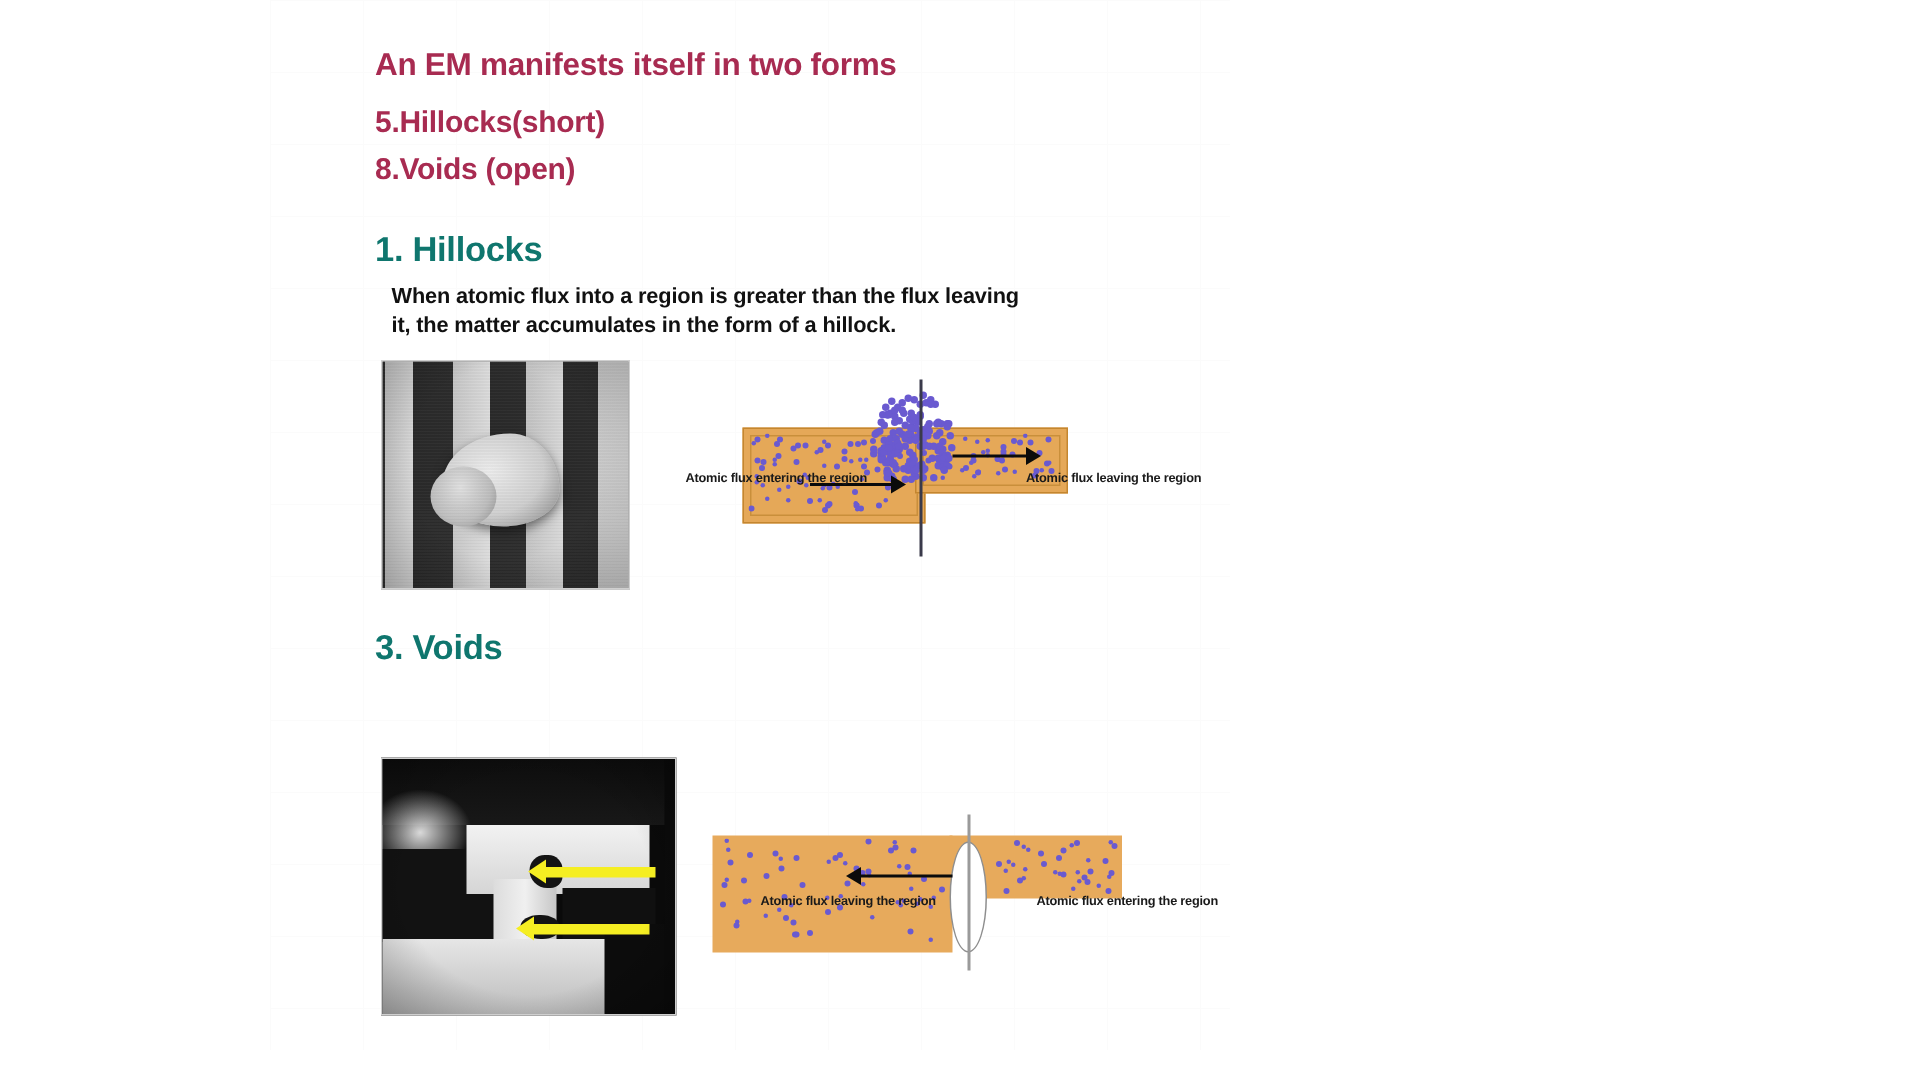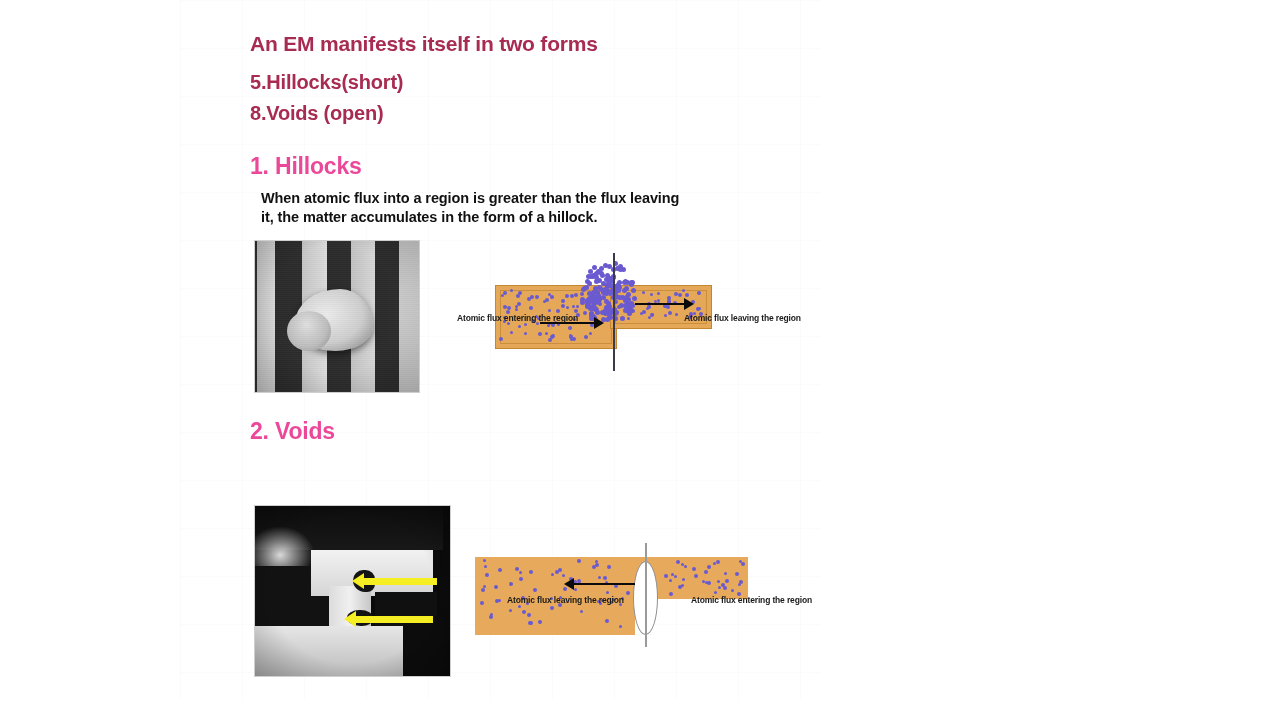--- a/index.html
+++ b/index.html
@@ -53,21 +53,21 @@
     white-space: nowrap;
   }
   #bullet-1 { top: 71px; }
   #bullet-2 { top: 102px; }
 
   .sec-title {
     position: absolute;
     left: 250px;
     font-size: 23px;
     font-weight: bold;
-    color: #ec4899;
+    color: #0f766e;
     letter-spacing: -0.2px;
     white-space: nowrap;
   }
   #sec-title-hillocks { top: 153px; }
   #sec-title-voids    { top: 418px; }
 
   .body-text {
     position: absolute;
     font-size: 14.5px;
     font-weight: bold;
@@ -624,21 +624,21 @@
 
     <div class="vline" id="hill-vline"></div>
 
     <div class="blk-arrow right" id="hill-arrow-in"></div>
     <div class="blk-arrow right" id="hill-arrow-out"></div>
 
     <div class="flux-label" id="hill-label-in">Atomic flux entering the region</div>
     <div class="flux-label" id="hill-label-out">Atomic flux leaving the region</div>
   </div>
 
-  <div class="sec-title" id="sec-title-voids">2. Voids</div>
+  <div class="sec-title" id="sec-title-voids">3. Voids</div>
 
 
   <div class="photo" id="photo-void">
     <div class="v-dark-top"></div>
     <div class="v-glow"></div>
     <div class="v-left-block"></div>
     <div class="v-metal-upper"></div>
     <div class="v-metal-stem"></div>
     <div class="v-dark-right"></div>
     <div class="v-metal-lower"></div>

